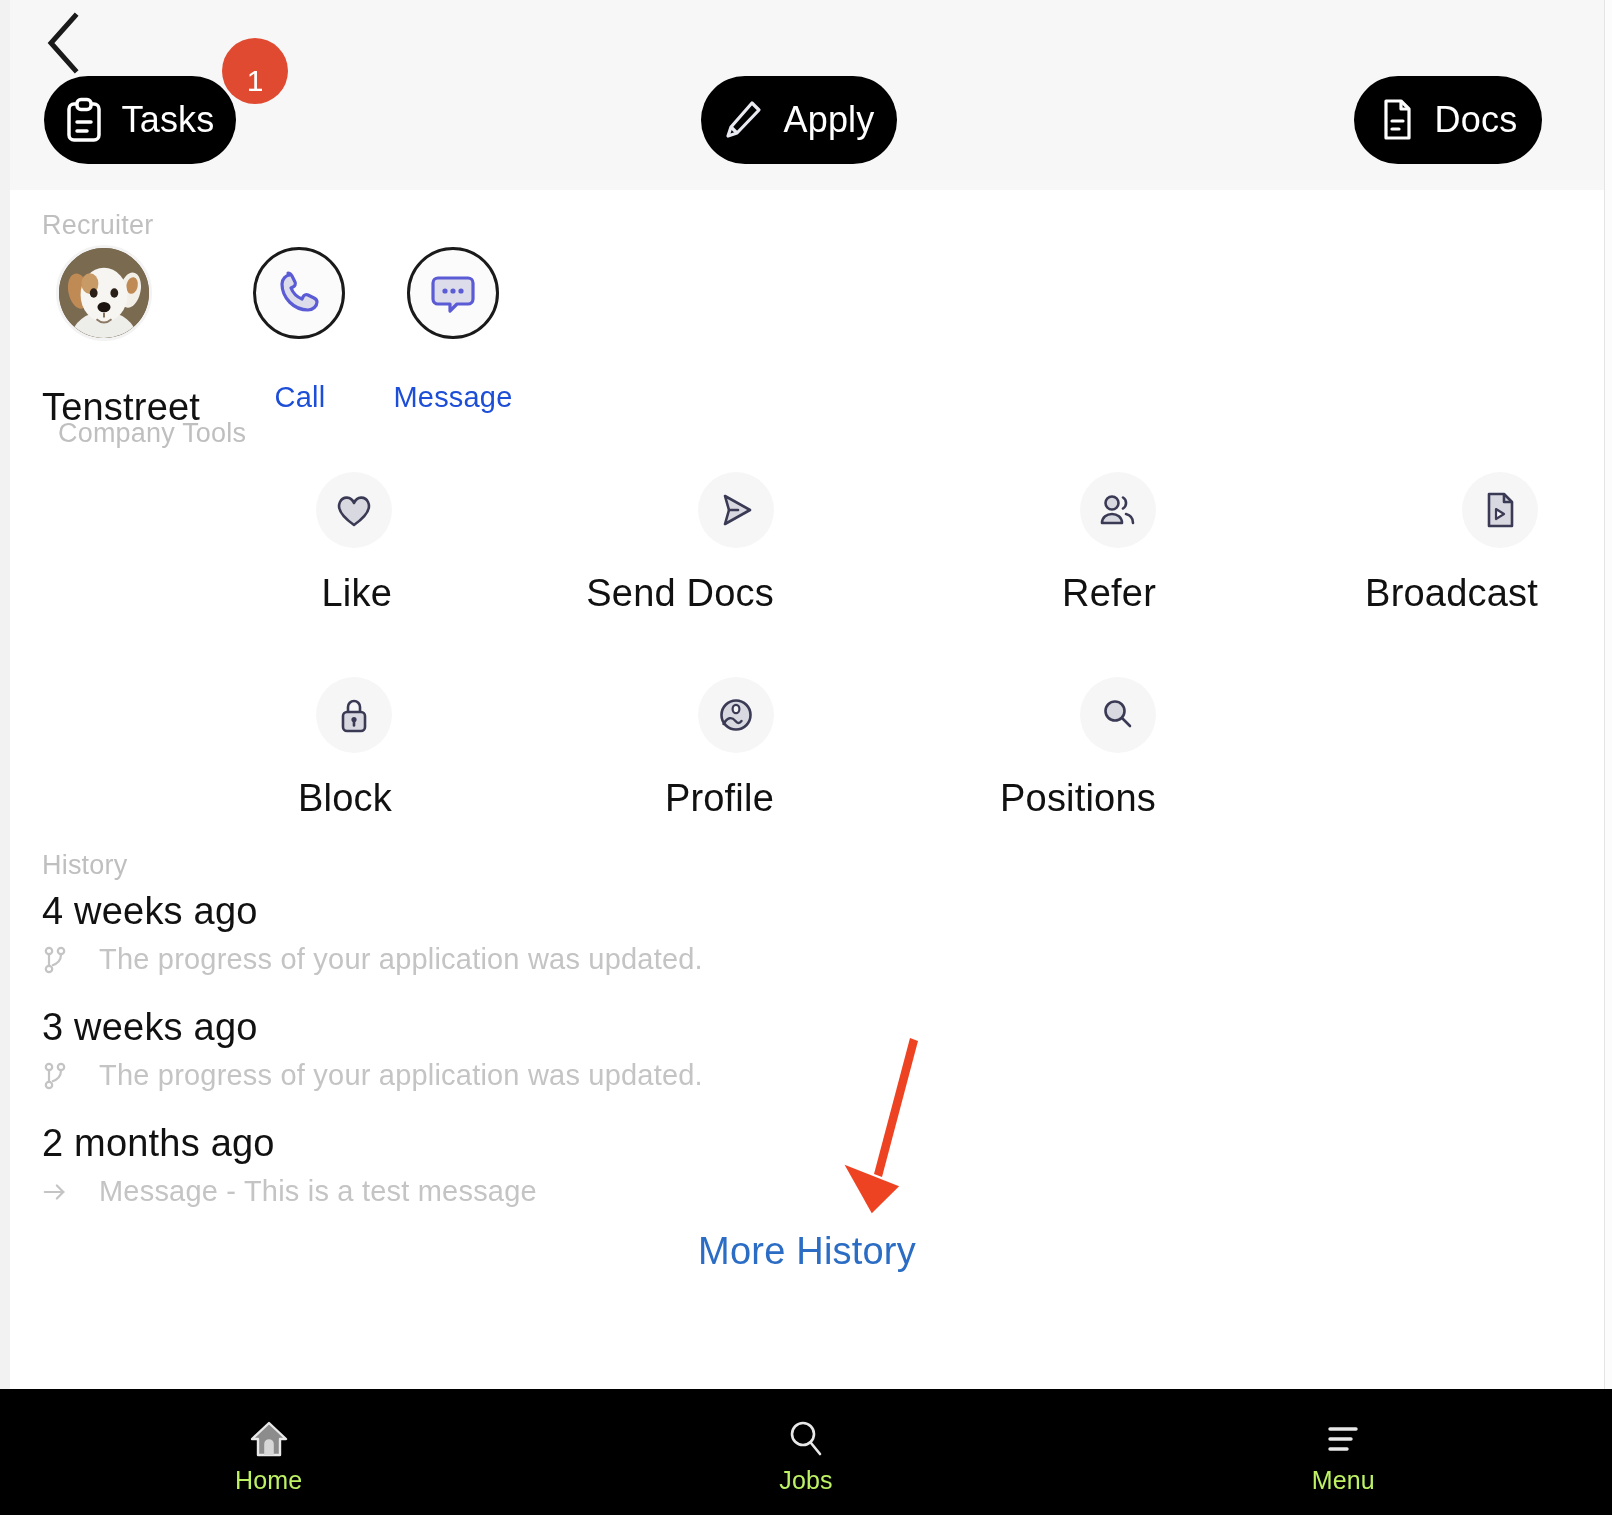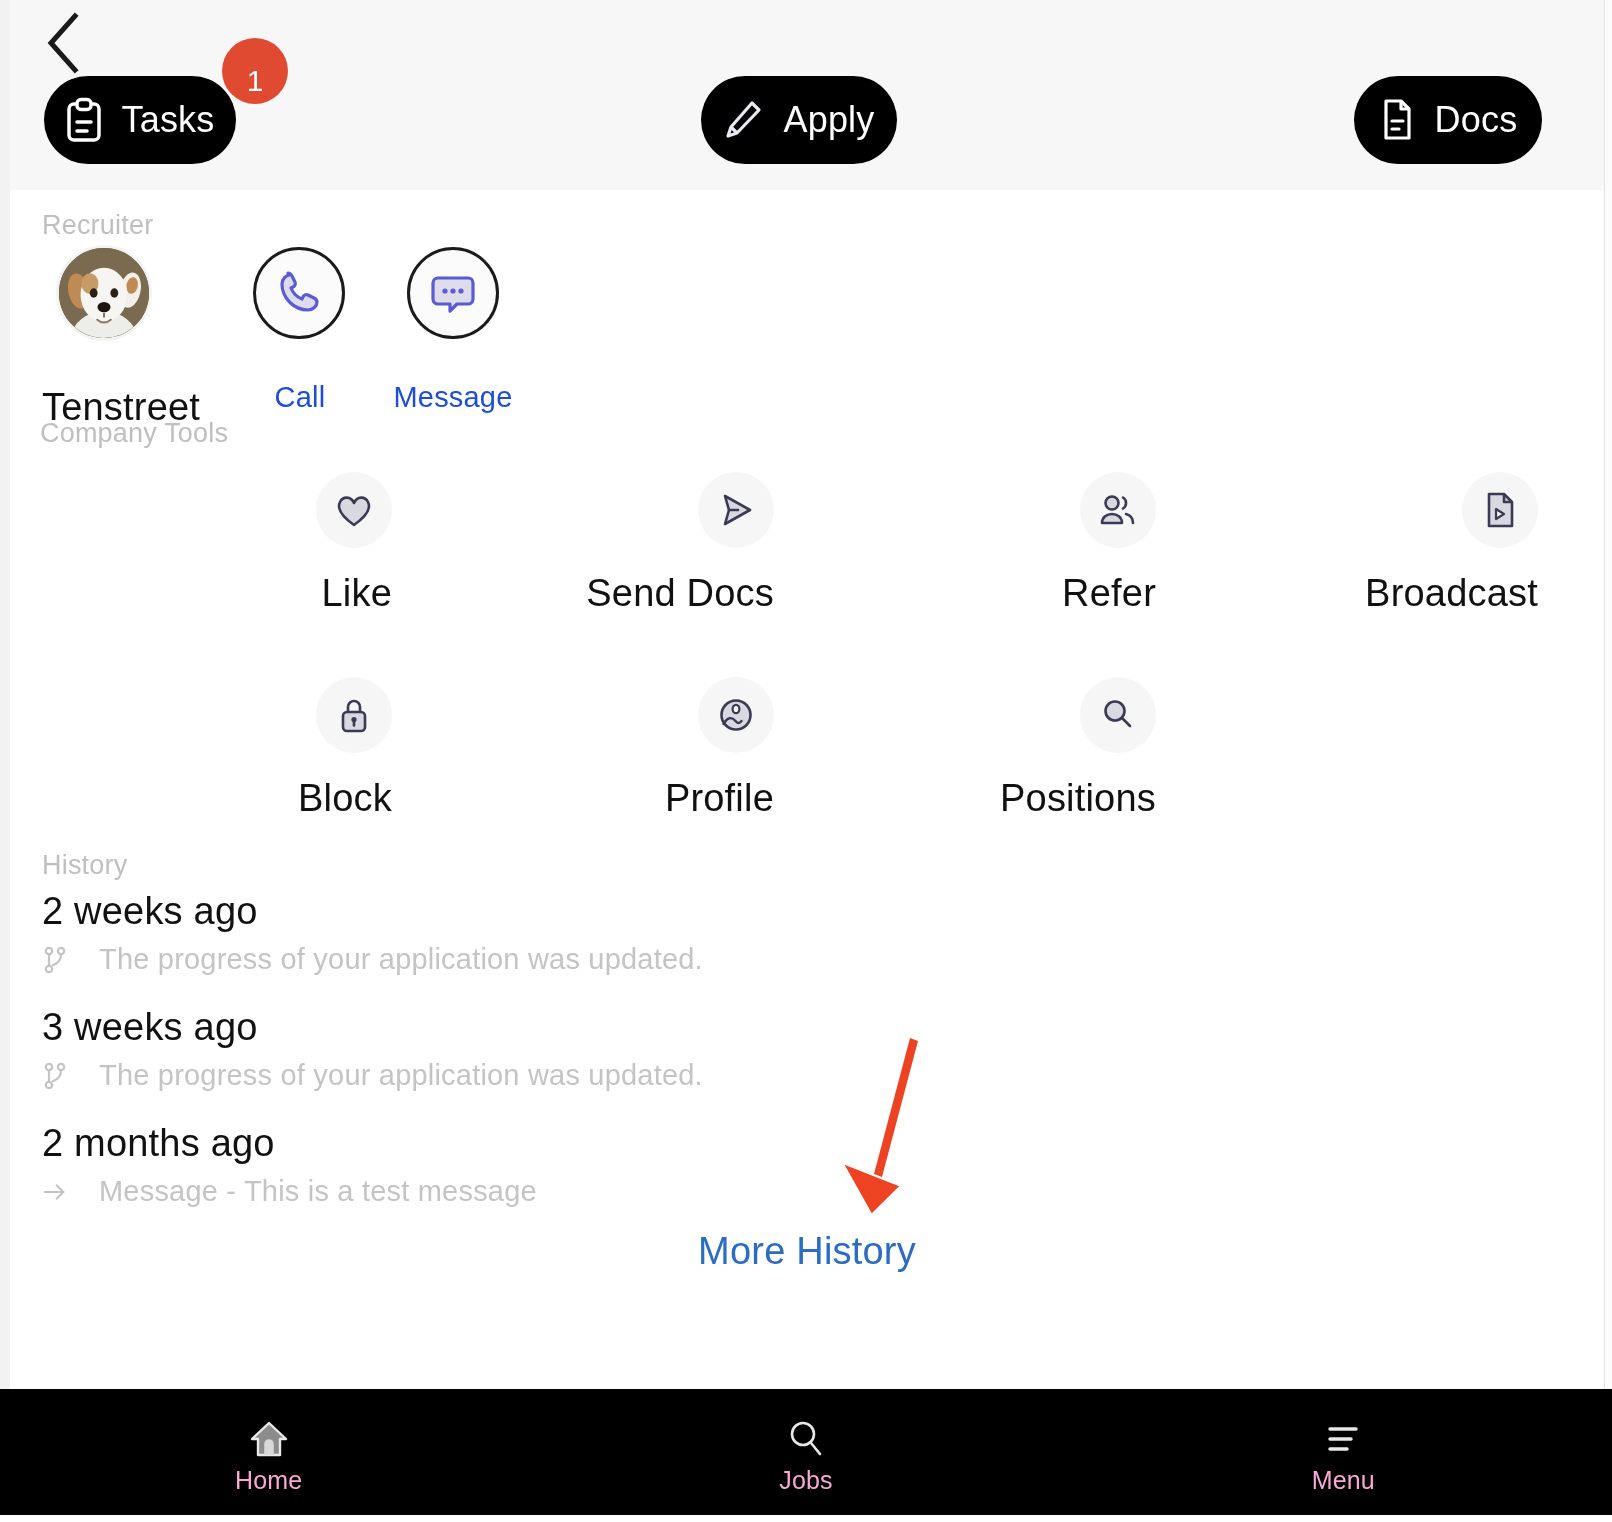--- a/index.html
+++ b/index.html
@@ -129,21 +129,21 @@
     text-align:center;
     width:200px;
     letter-spacing:0.2px;
   }
   #call-circle { left:243px; top:9px; }
   #call-label  { left:190px; top:143px; }
   #msg-circle  { left:397px; top:9px; }
   #msg-label   { left:343px; top:143px; }
 
   
-  #label-tools { left:30px; top:228px; }
+  #label-tools { left:48px; top:228px; }
 
   .tools-grid {
     position:absolute; left:0; top:272px; width:1594px;
   }
   .tool-row {
     display:flex;
     width:1594px;
   }
   .tool-cell {
     width:382px;
@@ -215,21 +215,21 @@
   .nav-item {
     flex:1;
     display:flex; flex-direction:column;
     align-items:center; justify-content:center;
     gap:6px;
     cursor:pointer;
     padding-top:8px;
   }
   .nav-item svg { display:block; }
   .nav-label {
-    color:#f9a8d4;
+    color:#bef264;
     font-size:25px;
     letter-spacing:0.2px;
   }
   .nav-bottom-strip {
     position:absolute; left:0; top:1515px; width:1612px; height:7px;
     background:#ffffff;
   }
 
   
   .annotation-arrow {
@@ -426,21 +426,21 @@
 
         <div class="tool-cell spacer"></div>
       </div>
     </div>
 
     <div class="section-label" id="label-history">History</div>
 
     <div class="history-list">
 
       <div class="history-item">
-        <div class="history-time">2 weeks ago</div>
+        <div class="history-time">4 weeks ago</div>
         <div class="history-detail">
           <span class="hicon">
             <svg width="22" height="28" viewBox="0 0 22 28" fill="none">
               <circle cx="5" cy="5" r="3.2" stroke="#c4c4c4" stroke-width="2.2" fill="none"></circle>
               <circle cx="5" cy="23" r="3.2" stroke="#c4c4c4" stroke-width="2.2" fill="none"></circle>
               <circle cx="17" cy="5" r="3.2" stroke="#c4c4c4" stroke-width="2.2" fill="none"></circle>
               <path d="M5 8.5 v11" stroke="#c4c4c4" stroke-width="2.2"></path>
               <path d="M17 8.5 q0 8 -9 11" stroke="#c4c4c4" stroke-width="2.2" fill="none"></path>
             </svg>
           </span>

